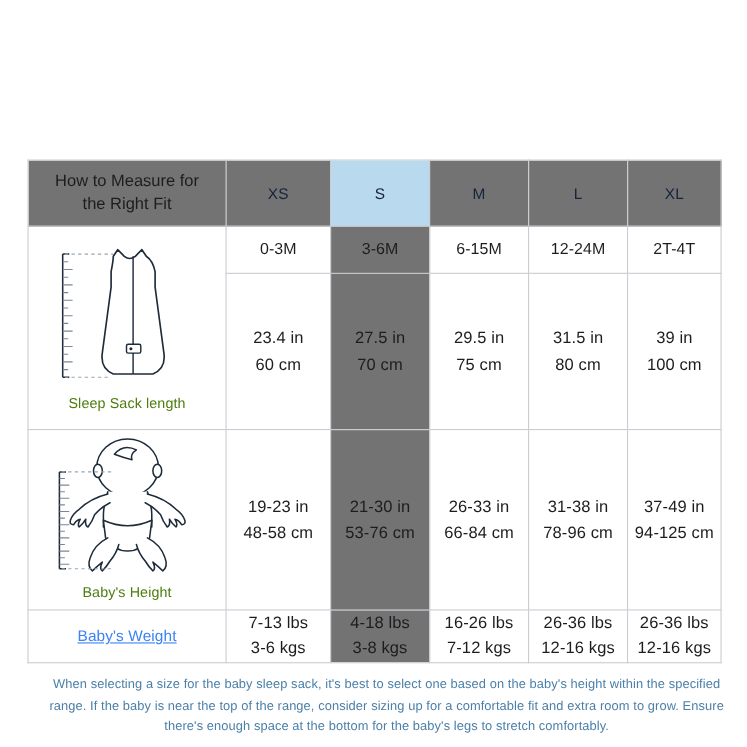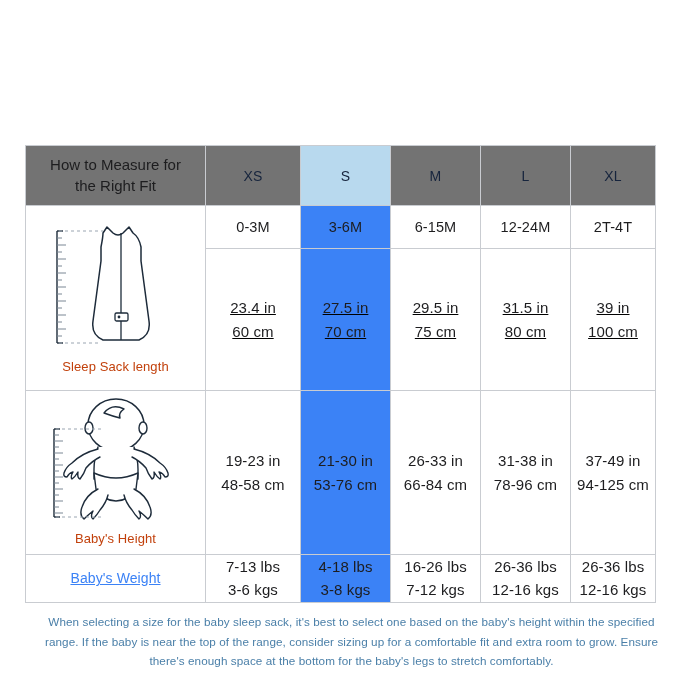--- a/index.html
+++ b/index.html
@@ -64,30 +64,30 @@
   .head-label {
     font-size:15px; color:#1d1d1f; line-height:1.35;
     padding:0 14px;
   }
   .size-name { font-size:14px; color:#16243d; letter-spacing:0.2px; }
 
   
   tr.age td { height:43px; }
   .age-val { font-size:14.5px; color:#1d1d1f; letter-spacing:0.1px; }
 
-  td.hl { background:#3b82f6; }
+  td.hl { background:#737373; }
 
   
   .meas { font-size:15px; line-height:1.55; color:#1d1d1f; letter-spacing:0.1px; }
 
   
   td.illus { padding:6px 0 8px 0; vertical-align:middle; }
   .illus-wrap { display:flex; flex-direction:column; align-items:center; justify-content:center; }
   .cap {
-    font-size:13px; color:#c2410c; margin-top:6px; letter-spacing:0.1px;
+    font-size:13px; color:#4d7c0f; margin-top:6px; letter-spacing:0.1px;
   }
   .row-label { font-size:14px; color:#3b82f6; letter-spacing:0.1px;text-decoration:underline; }
 
   
   .note {
     position:absolute; left:34px; top:612px; width:635px;
     text-align:center; font-size:11.7px; line-height:1.68;
     color:#4a7fa8; letter-spacing:0.08px;
   }
 </style>
@@ -172,21 +172,21 @@
             <div class="cap">Sleep Sack length</div>
           </div>
         </td>
         <td><span class="age-val">0-3M</span></td>
         <td class="hl"><span class="age-val">3-6M</span></td>
         <td><span class="age-val">6-15M</span></td>
         <td><span class="age-val">12-24M</span></td>
         <td><span class="age-val">2T-4T</span></td>
       </tr>
 
-      <tr style="height:142px;text-decoration:underline;">
+      <tr style="height:142px;">
         <td>
           <div class="meas">
             <div>23.4 in</div>
             <div>60 cm</div>
           </div>
         </td>
         <td class="hl">
           <div class="meas">
             <div>27.5 in</div>
             <div>70 cm</div>

